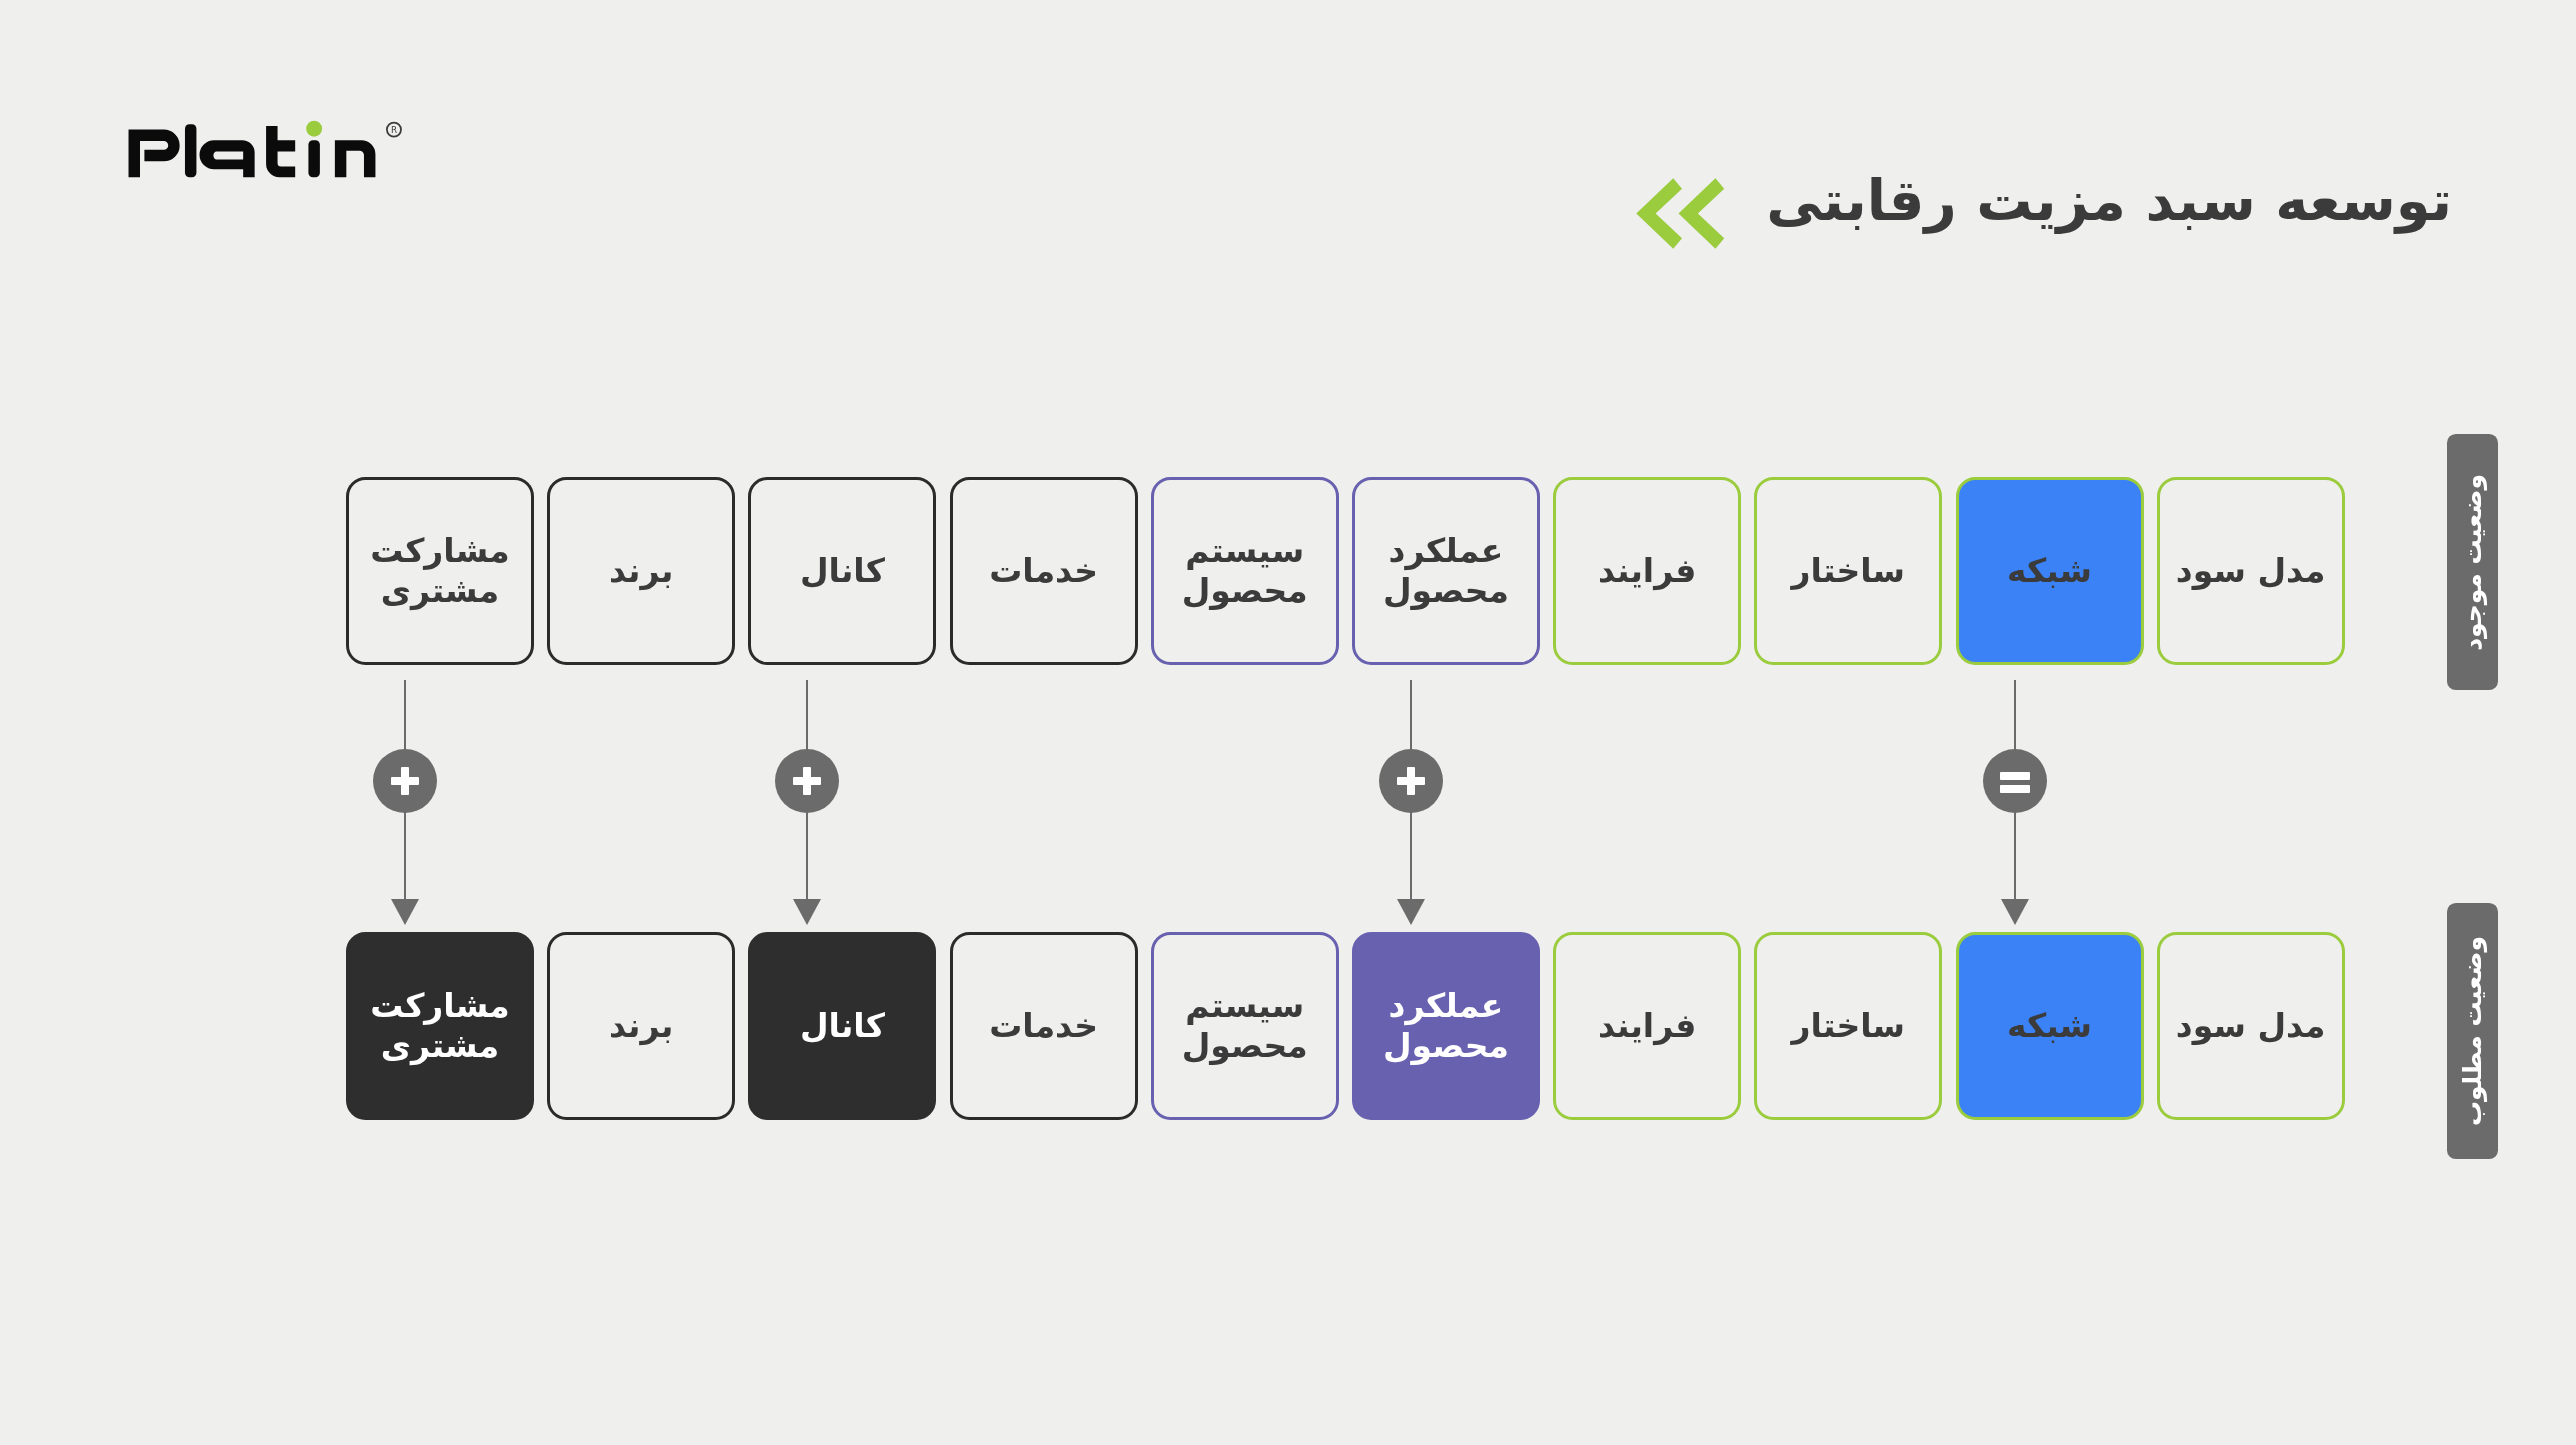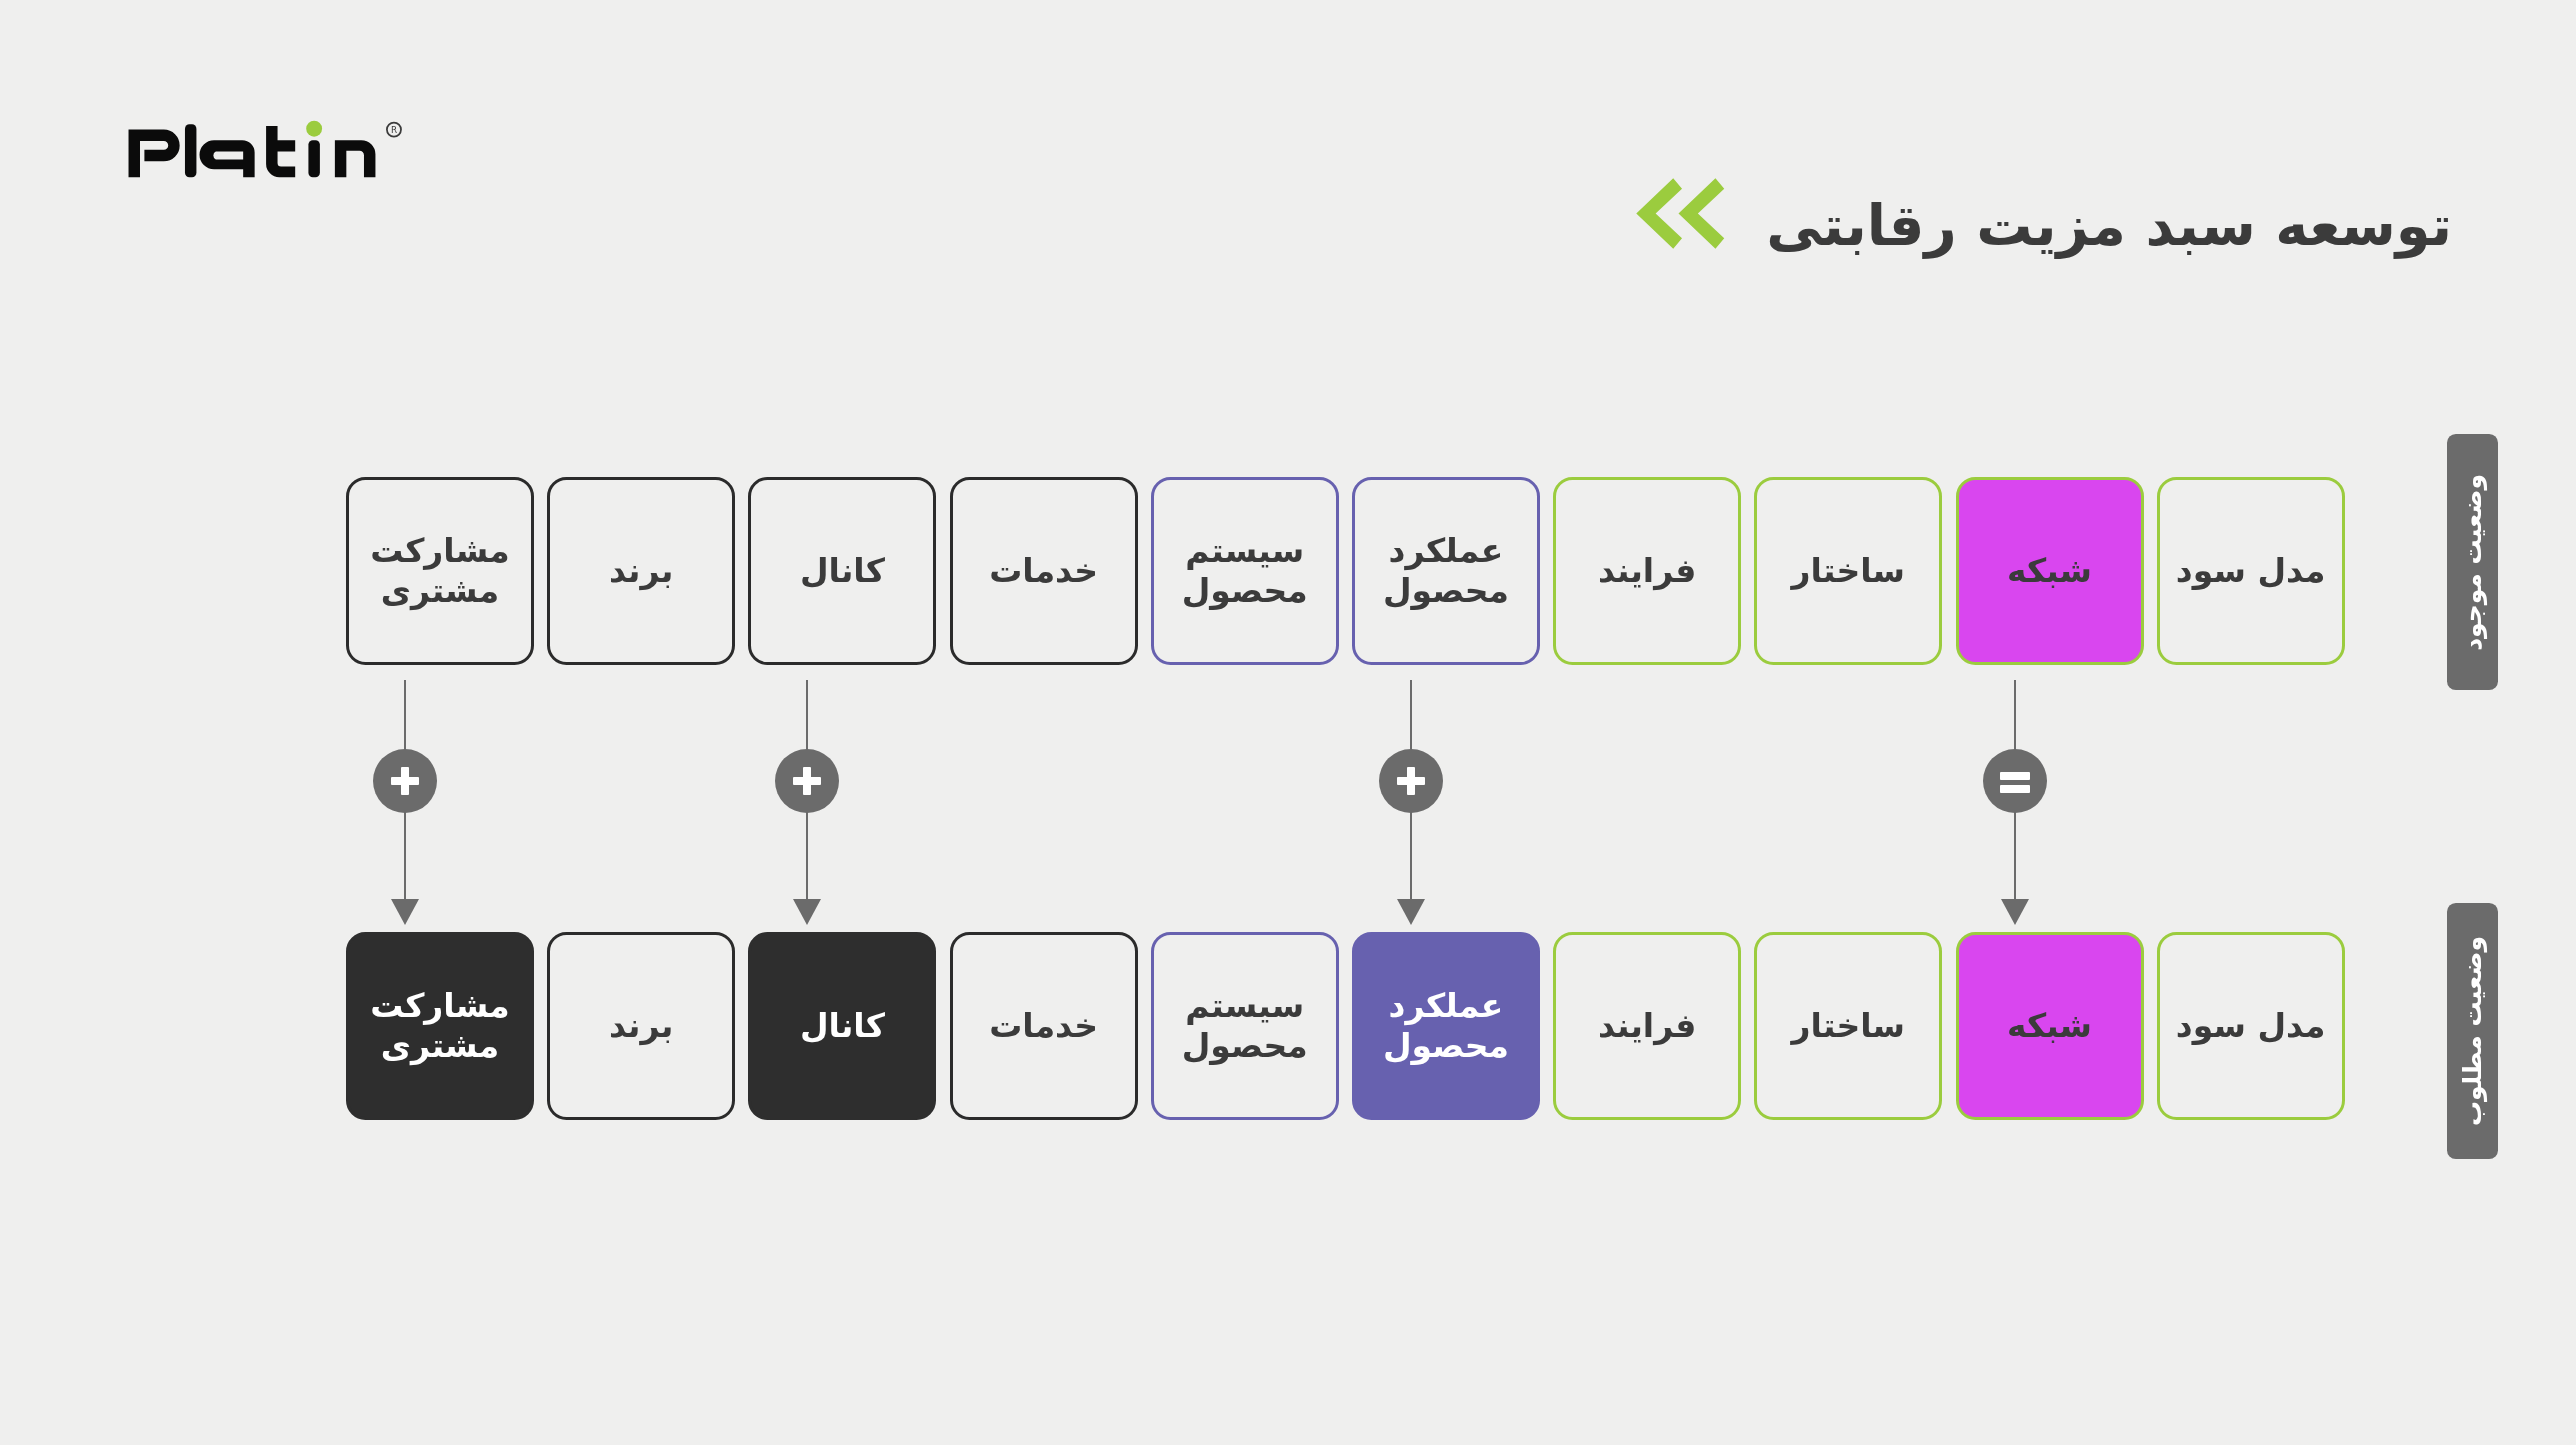--- a/index.html
+++ b/index.html
@@ -32,21 +32,21 @@
     height: 71px;
   }
   .logo-svg { display: block; }
 
   .title-block {
     position: absolute;
     right: 124px;
     top: 173px;
     display: flex;
     flex-direction: row;
-    align-items: flex-end;
+    align-items: flex-start;
     gap: 40px;
     direction: rtl;
   }
   .title-text {
     font-size: 56px;
     font-weight: 700;
     color: #3b3b3b;
     letter-spacing: -0.4px;
     white-space: nowrap;
     line-height: 1;
@@ -94,21 +94,21 @@
 
   
   .cell.b-dark   { border-color: #2b2b2b; }
   .cell.b-purple { border-color: #6761af; justify-content: flex-end; }
   .cell.b-green  { border-color: #9bcc3e; }
 
   .cell.f-dark   { background: #2e2e2e; border-color: #2e2e2e; }
   .cell.f-dark   .cell-label { color: #ffffff; }
   .cell.f-purple { background: #6761af; border-color: #6761af; }
   .cell.f-purple .cell-label { color: #ffffff; }
-  .cell.f-green  { background: #d946ef; border-color: #9bcc3e; }
+  .cell.f-green  { background: #3b82f6; border-color: #9bcc3e; }
   .cell.f-green  .cell-label { color: #3b3b3b; }
 
   
   .connectors {
     position: absolute;
     left: 0; top: 0;
     width: 2576px; height: 1446px;
     pointer-events: none;
   }
   .conn {

